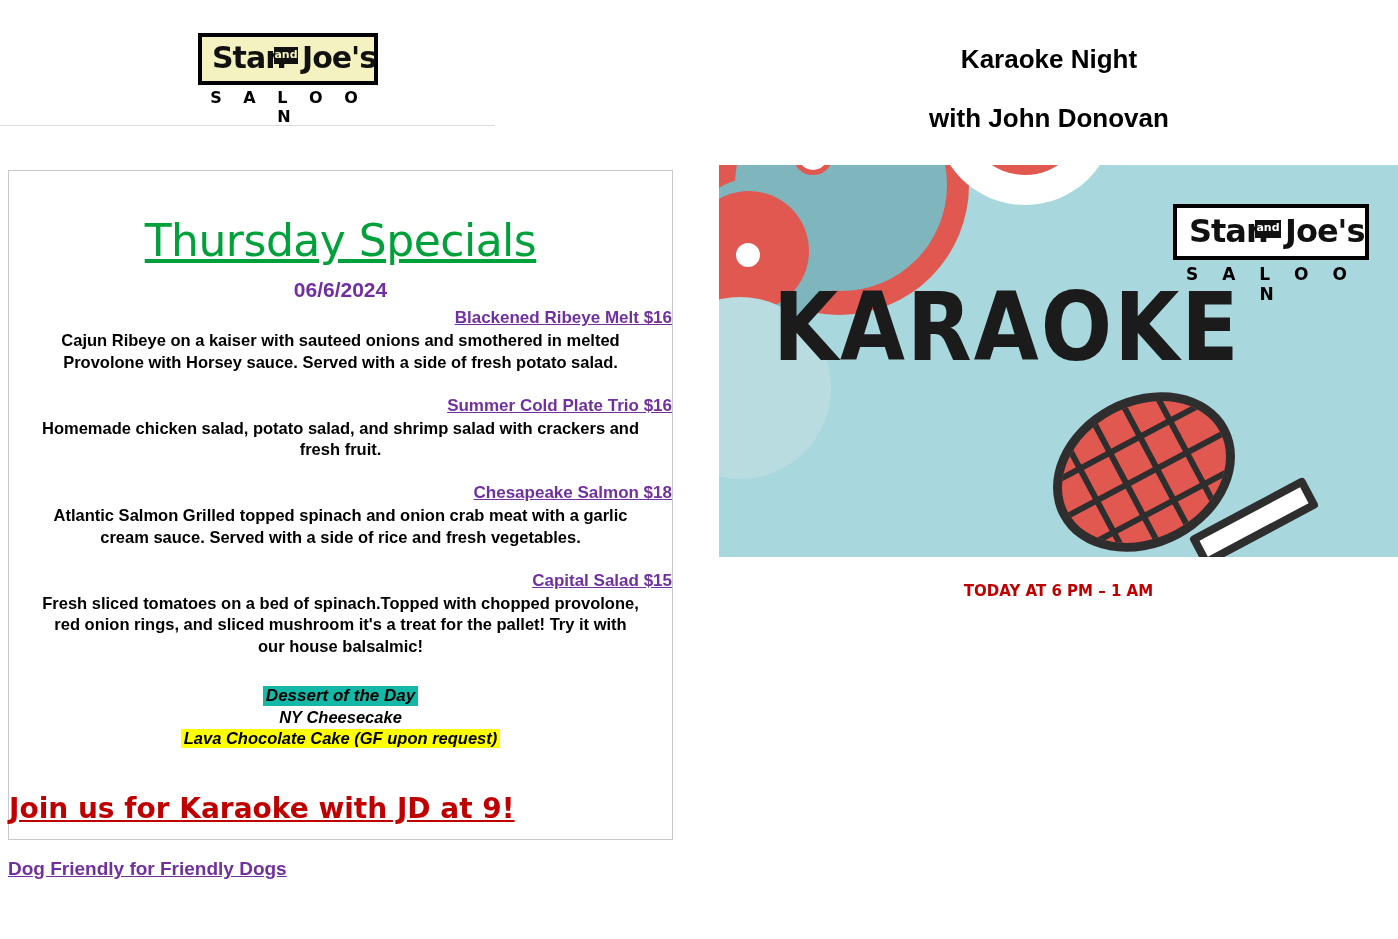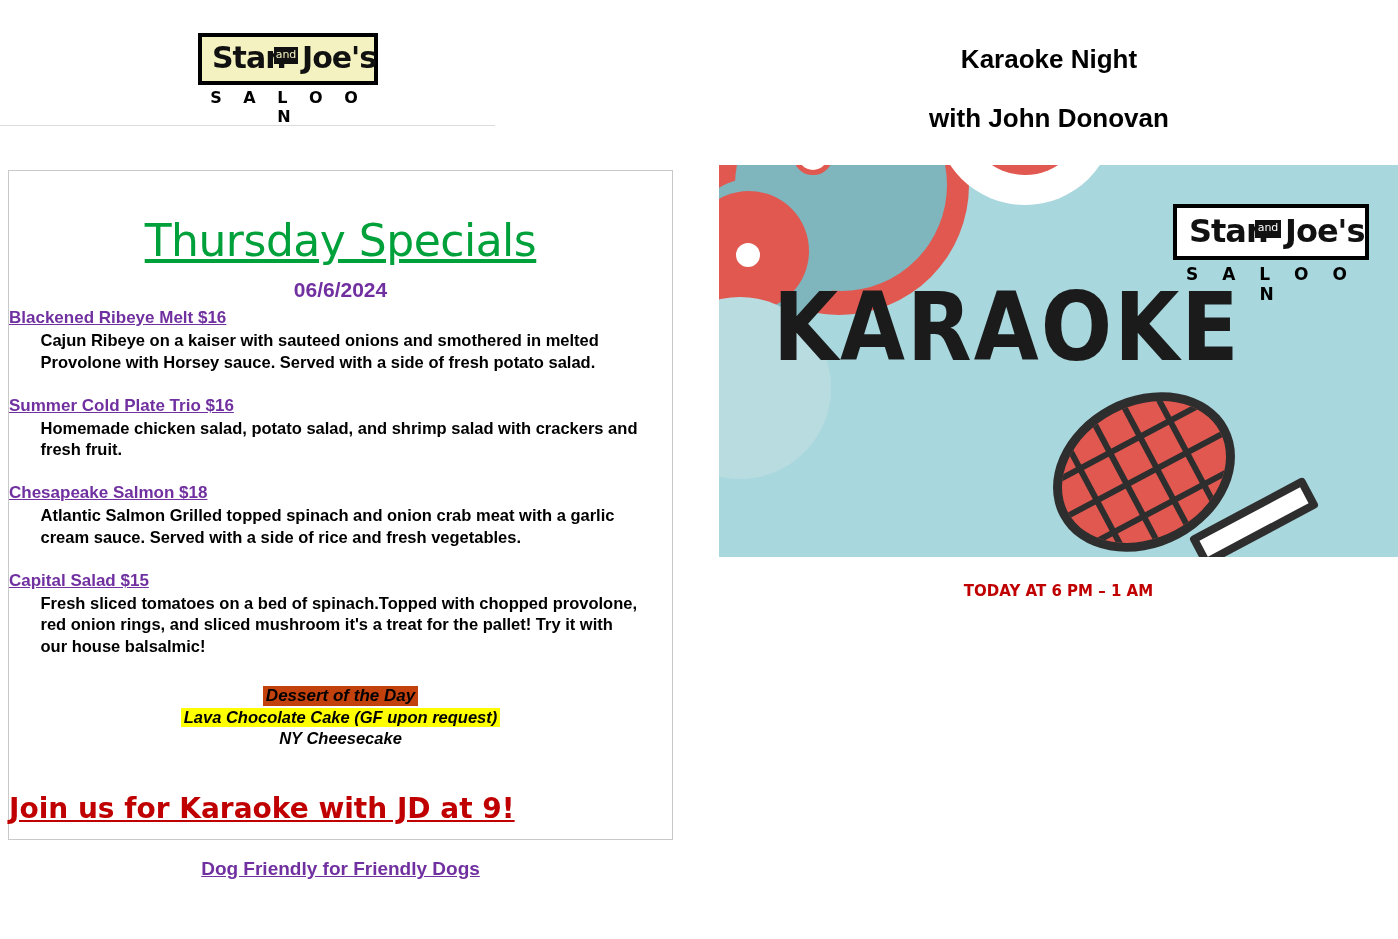--- a/index.html
+++ b/index.html
@@ -49,21 +49,21 @@
     font-family: "DejaVu Sans", sans-serif;
     font-weight: bold;
     color: #111111;
     letter-spacing: -1px;
   }
   .sj-and {
     position: absolute;
     background: #111111;
     color: #f4f2c0;
     font-family: "DejaVu Sans", sans-serif;
-    font-weight: normal;
+    font-weight: bold;
     text-align: center;
     line-height: 1;
   }
 
   
   #header-logo {
     left: 198px;
     top: 33px;
     width: 180px;
     height: 52px;
@@ -108,43 +108,44 @@
   }
   .specials-date {
     text-align: center;
     color: #7030a0;
     font-weight: bold;
     font-size: 21px;
     margin-top: 12px;
   }
   .item { margin-top: 6px; }
   .item-name {
-    text-align: left;
+    text-align: right;
     color: #7030a0;
     font-weight: bold;
     font-size: 17px;
     text-decoration: underline;
   }
   .item-desc {
     margin: 2px auto 0 auto;
     width: 600px;
+    text-align: center;
     color: #000000;
     font-weight: bold;
     font-size: 16.5px;
     line-height: 1.32;
   }
   .item-gap { height: 16px; }
 
   .dessert-block {
     margin-top: 28px;
     text-align: center;
   }
   .dessert-title {
     display: inline-block;
-    background: #c2410c;
+    background: #14b8a6;
     color: #000000;
     font-weight: bold;
     font-style: italic;
     font-size: 17px;
     padding: 0 3px;
   }
   .dessert-line {
     display: inline-block;
     background: #ffff00;
     color: #000000;
@@ -164,21 +165,20 @@
     font-size: 28px;
     text-decoration: underline;
     font-family: "DejaVu Sans", sans-serif;
   }
 
   .dog-friendly {
     position: absolute;
     left: 8px;
     top: 858px;
     width: 665px;
-    text-align: center;
     color: #7030a0;
     font-weight: bold;
     font-size: 19px;
     text-decoration: underline;
   }
 
   
   .right-col {
     position: absolute;
     left: 700px;
@@ -324,22 +324,22 @@
     </div>
     <div class="item-gap"></div>
 
     <div class="item">
       <div class="item-name">Capital Salad $15</div>
       <div class="item-desc">Fresh sliced tomatoes on a bed of spinach.Topped with chopped provolone, red onion rings, and sliced mushroom it's a treat for the pallet! Try it with our house balsalmic!</div>
     </div>
 
     <div class="dessert-block">
       <div><span class="dessert-title">Dessert of the Day</span></div>
+      <div><span class="dessert-line plain">NY Cheesecake</span></div>
       <div><span class="dessert-line">Lava Chocolate Cake (GF upon request)</span></div>
-      <div><span class="dessert-line plain">NY Cheesecake</span></div>
     </div>
 
     <div class="karaoke-cta">Join us for Karaoke with JD at 9!</div>
   </div>
 
   <div class="dog-friendly">Dog Friendly for Friendly Dogs</div>
 </div>
 
 <div class="right-col">
 

